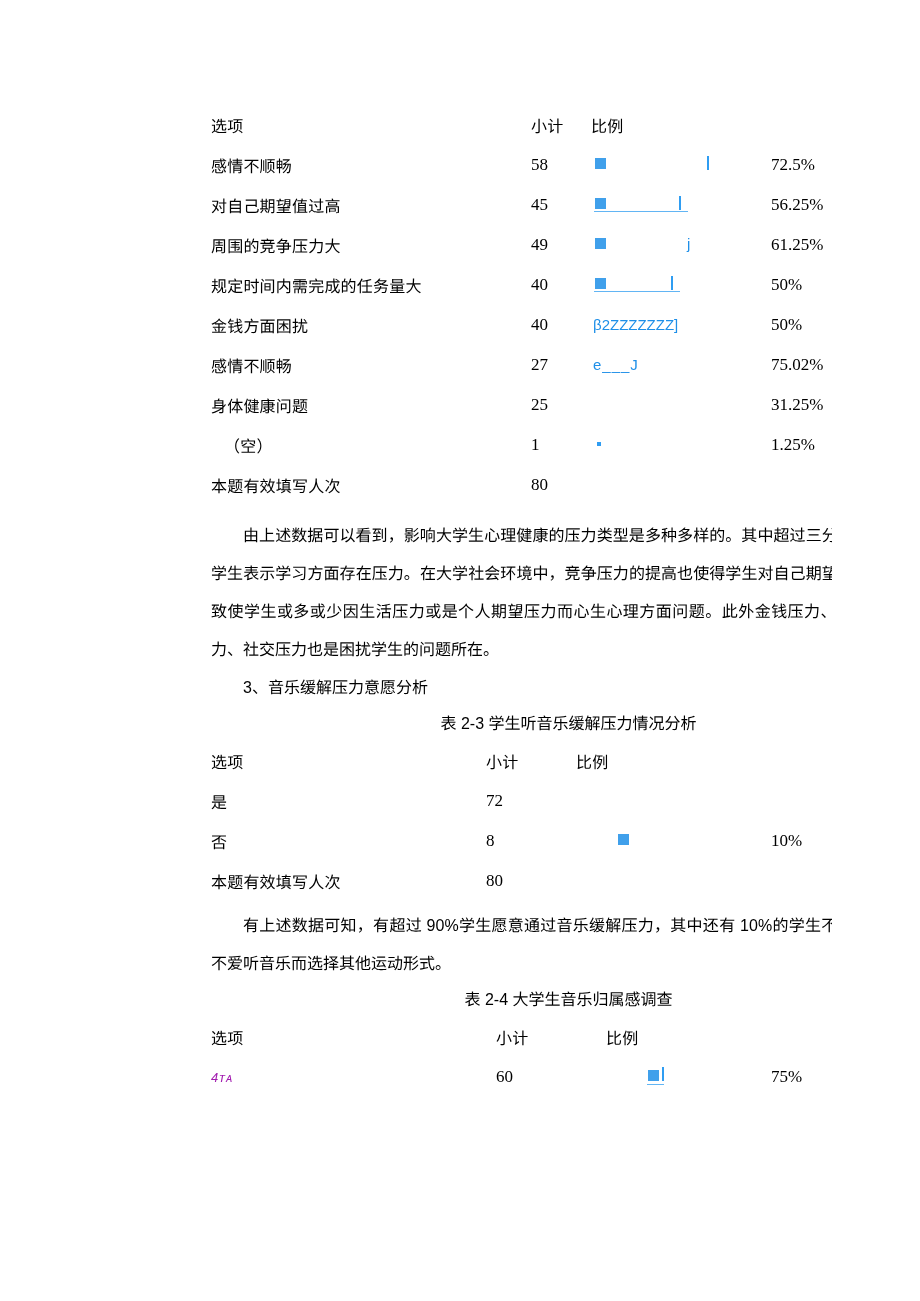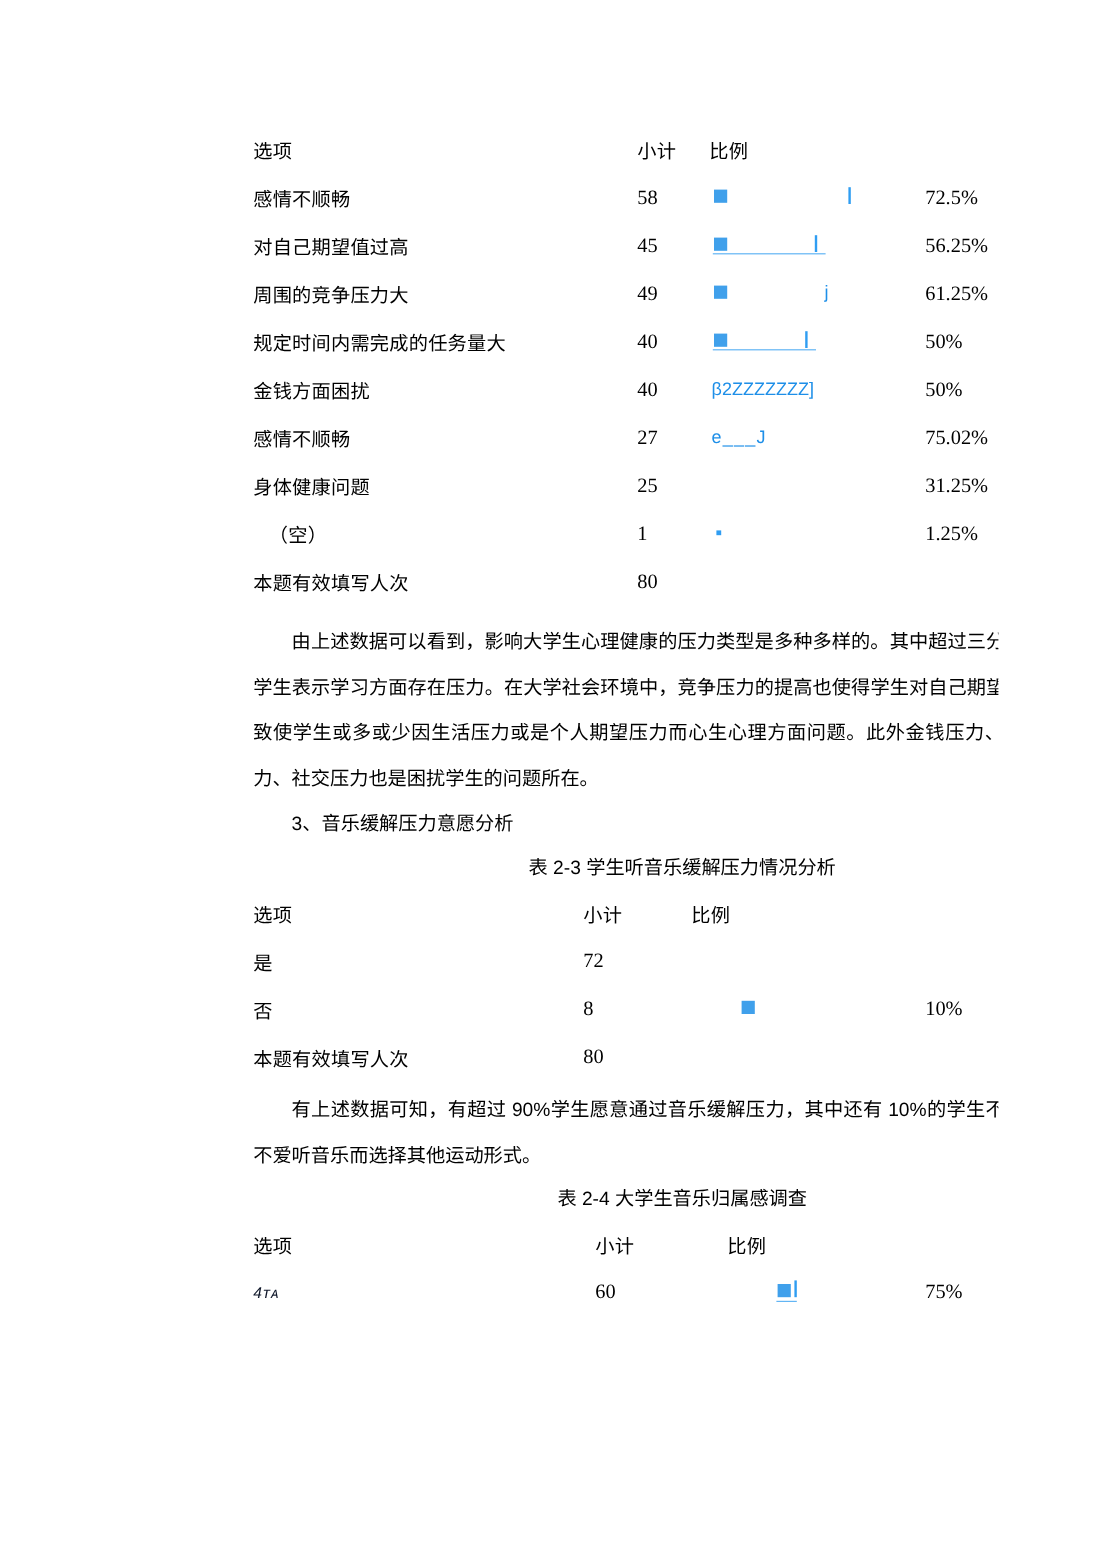--- a/index.html
+++ b/index.html
@@ -103,21 +103,21 @@
     position: absolute;
     color: #1a1a1a;
     font-family: "Liberation Serif", "DejaVu Serif", serif;
     font-size: 16px;
     line-height: 1;
   }
   .garble-label {
     font-family: "Liberation Sans", "DejaVu Sans", sans-serif;
     font-size: 13px;
     font-style: italic;
-    color: #0f172a;
+    color: #a21caf;
     letter-spacing: .5px;
   }
 
   
   .para {
     font-family: "Liberation Sans", "DejaVu Sans", sans-serif;
     font-size: 16px;
     line-height: 38px;
     text-align: justify;
     text-justify: inter-ideograph;

